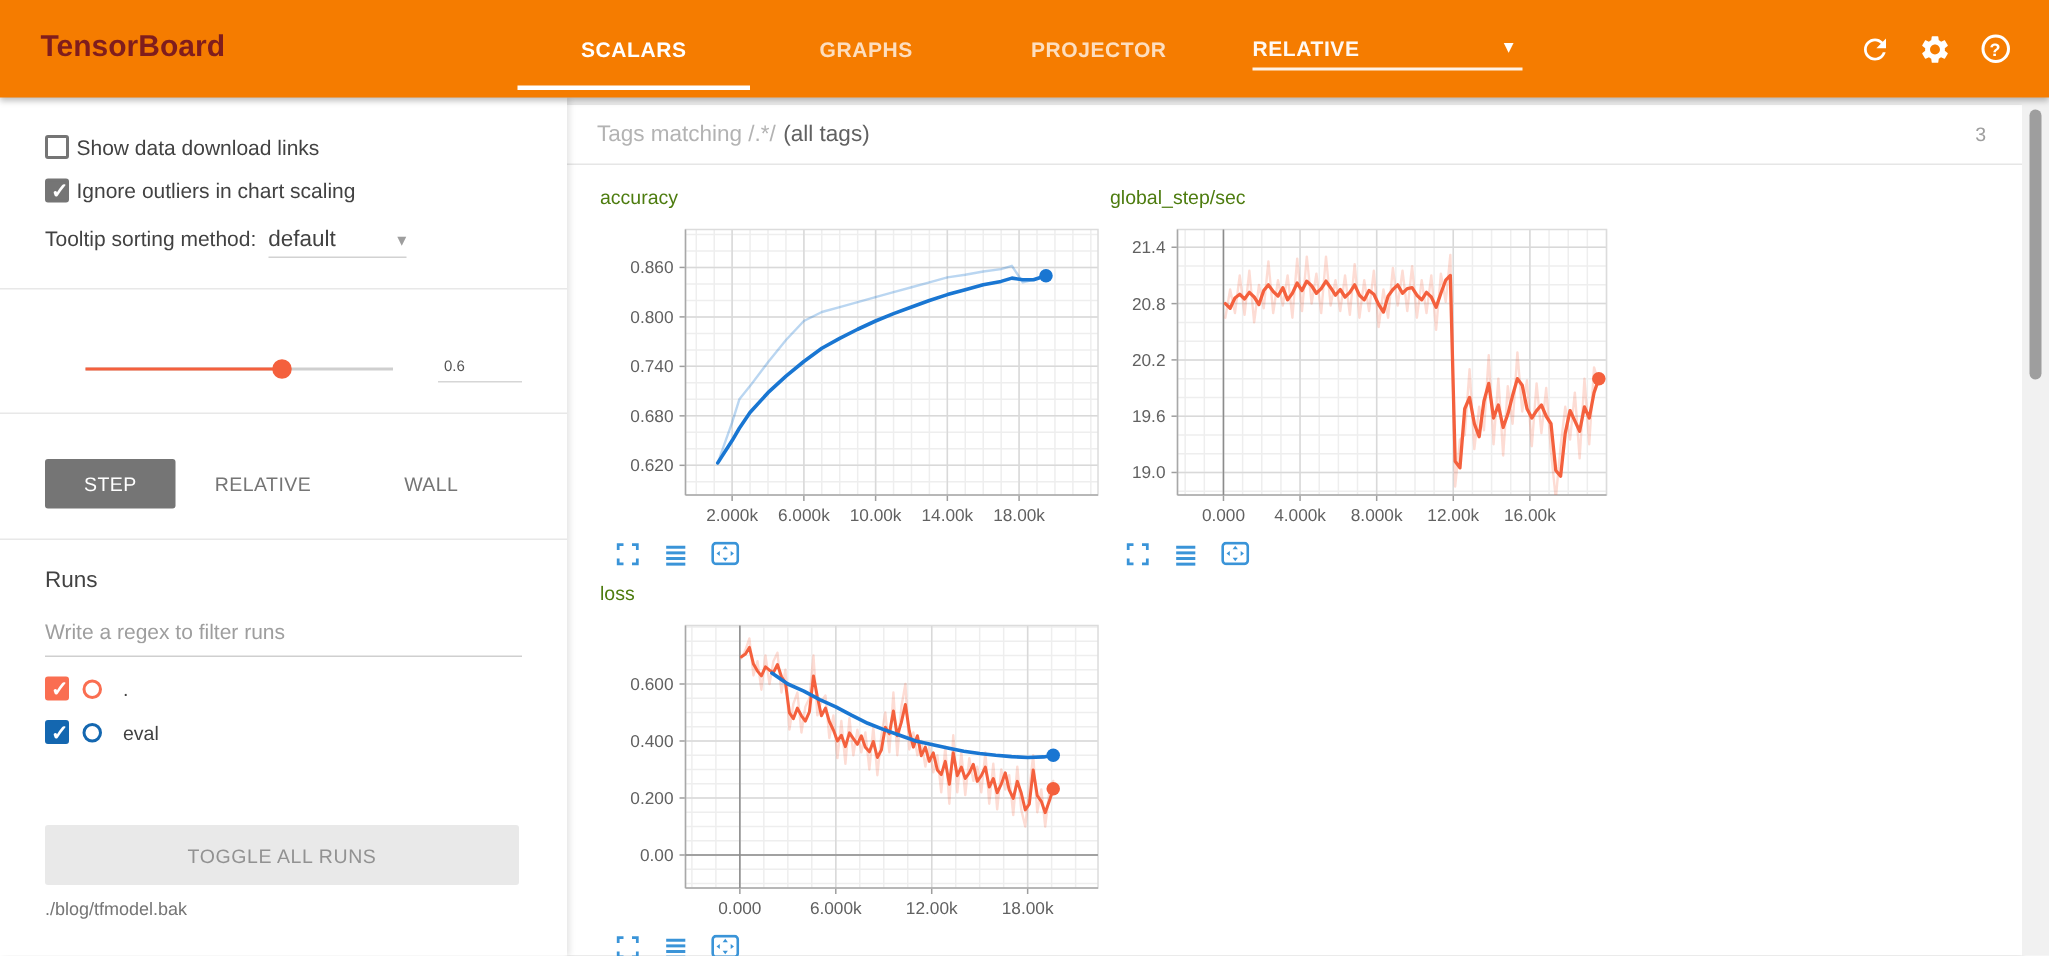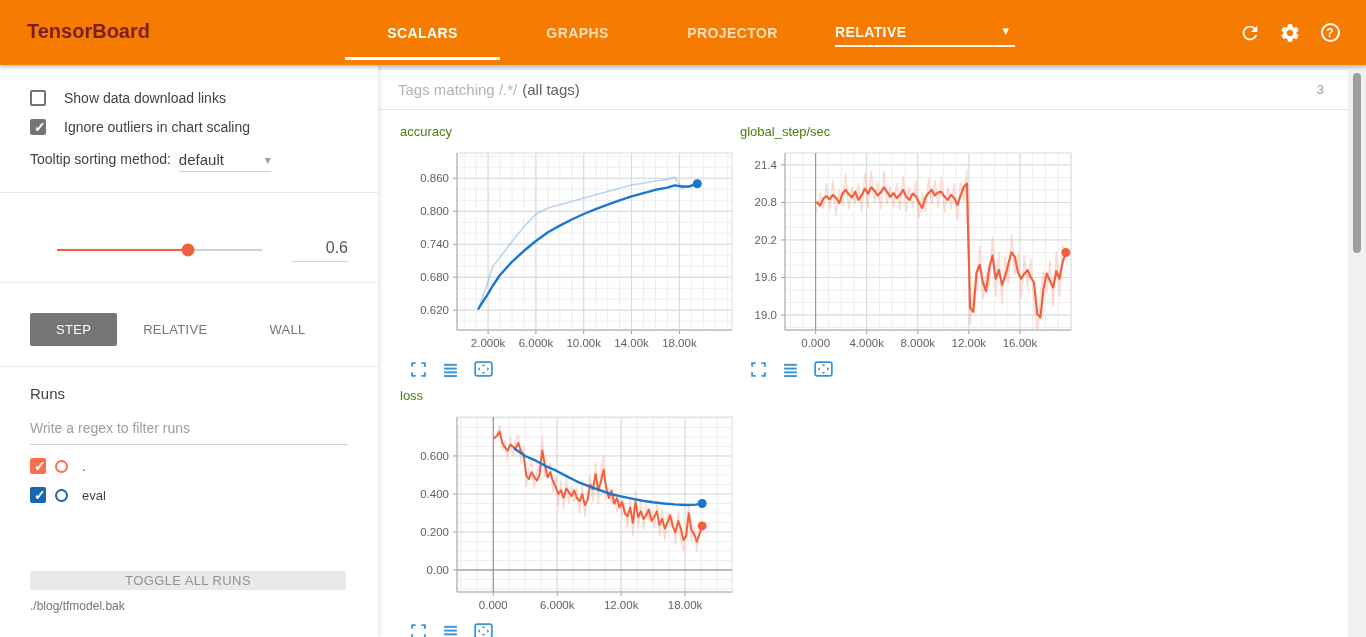--- a/index.html
+++ b/index.html
@@ -24,21 +24,21 @@
   .hdr-icons { position:absolute; right:24px; top:0; height:65px; display:flex; align-items:center; gap:16px; }
   .hdr-icon { width:24px; height:24px; display:flex; align-items:center; justify-content:center; cursor:pointer; }
   .help-circle { width:19px; height:19px; border:2px solid #fff; border-radius:50%;
                  display:flex; align-items:center; justify-content:center;
                  color:#fff; font-size:12px; font-weight:bold; }
 
   
   .sidebar { position:absolute; left:0; top:65px; width:378px; bottom:0; background:#fff;
              box-shadow:2px 0 4px rgba(0,0,0,0.10); z-index:2; }
   .side-pad { padding:0 30px; }
-  .chk-row { display:flex; align-items:center; gap:18px; margin-bottom:13px; }
+  .chk-row { display:flex; align-items:center; gap:5px; margin-bottom:13px; }
   .chk { width:16px; height:16px; border:2px solid #757575; border-radius:2px; flex:0 0 auto;
          cursor:pointer; position:relative; background:#fff; }
   .chk.checked { background:#757575; border-color:#757575; }
   .chk.checked::after { content:"\2713"; position:absolute; left:2px; top:-2px; color:#fff; font-size:14px; font-weight:bold; }
   .chk.c-orange { background:#fa6e51; border-color:#fa6e51; }
   .chk.c-blue   { background:#1467b0; border-color:#1467b0; }
   .lbl { font-size:14px; color:#424242; }
   .tooltip-row { display:flex; align-items:flex-start; gap:8px; margin-top:16px; }
   .dd-box { width:92px; border-bottom:1px solid #d2d2d2; padding-bottom:3px; cursor:pointer;
             display:flex; justify-content:space-between; align-items:center; }
@@ -46,36 +46,36 @@
   .dd-box .caret { color:#9e9e9e; font-size:12px; }
   .divider { border-top:1px solid #e8e8e8; margin-top:20px; }
   .sec-title { font-size:15px; color:#424242; }
   .smooth-row { display:flex; align-items:center; margin-top:26px; }
   .slider { position:relative; width:205px; height:14px; margin-left:27px; cursor:pointer; }
   .slider .track { position:absolute; left:0; right:0; top:6px; height:2px; background:#cfcfcf; }
   .slider .fill  { position:absolute; left:0; width:64%; top:6px; height:2px; background:#f4603d; }
   .slider .thumb { position:absolute; left:64%; top:7px; width:13px; height:13px; border-radius:50%;
                    background:#f4603d; transform:translate(-50%,-50%); }
   .smooth-val { width:56px; margin-left:30px; border:none; outline:none; background:transparent;
-                border-bottom:1px solid #d6d6d6; font-size:16px; color:#555; padding:2px 0 4px 4px;
-                font-family:inherit;text-align:right; }
+                border-bottom:1px solid #d6d6d6; font-size:10px; color:#555; padding:2px 0 4px 4px;
+                font-family:inherit; }
   .axis-btns { display:flex; align-items:center; margin-top:12px; }
   .axis-btn { font-size:13px; letter-spacing:0.3px; color:#757575; padding:9px 18px;
               border-radius:2px; cursor:pointer; }
   .axis-btn.sel { background:#757575; color:#fff; padding:9px 26px; }
   .runs-filter { display:block; width:318px; margin-top:14px; border:none; outline:none;
                  border-bottom:1px solid #cfcfcf; font-size:14px; color:#424242;
                  padding:4px 0 8px 0; background:transparent; font-family:inherit; }
   .runs-filter::placeholder { color:#9e9e9e; }
   .run-row { display:flex; align-items:center; gap:9px; margin-top:13px; }
   .radio { width:13px; height:13px; border-radius:50%; border:2px solid; background:#fff; cursor:pointer; }
   .radio.r-orange { border-color:#fa6e51; }
   .radio.r-blue { border-color:#1467b0; }
   .run-lbl { font-size:13px; color:#424242; margin-left:5px; }
-  .toggle-btn { position:absolute; left:30px; right:32px; bottom:47px; height:19px;
+  .toggle-btn { position:absolute; left:30px; right:32px; bottom:47px; height:40px;
                 background:#e9e9e9; border:none; border-radius:2px; color:#929292;
                 font-size:13px; letter-spacing:0.4px; cursor:pointer; font-family:inherit; }
   .logdir { position:absolute; left:30px; bottom:24px; font-size:12px; color:#757575; }
 
   
   .main { position:absolute; left:378px; top:65px; right:0; bottom:0; background:#f1f1f1; }
   .card { position:absolute; left:0; top:5px; right:18px; bottom:0; background:#fff;
           box-shadow:0 1px 3px rgba(0,0,0,0.18); }
   .tags-row { height:40px; border-bottom:1px solid #e6e6e6; display:flex; align-items:center;
               padding:0 24px 0 20px; }

